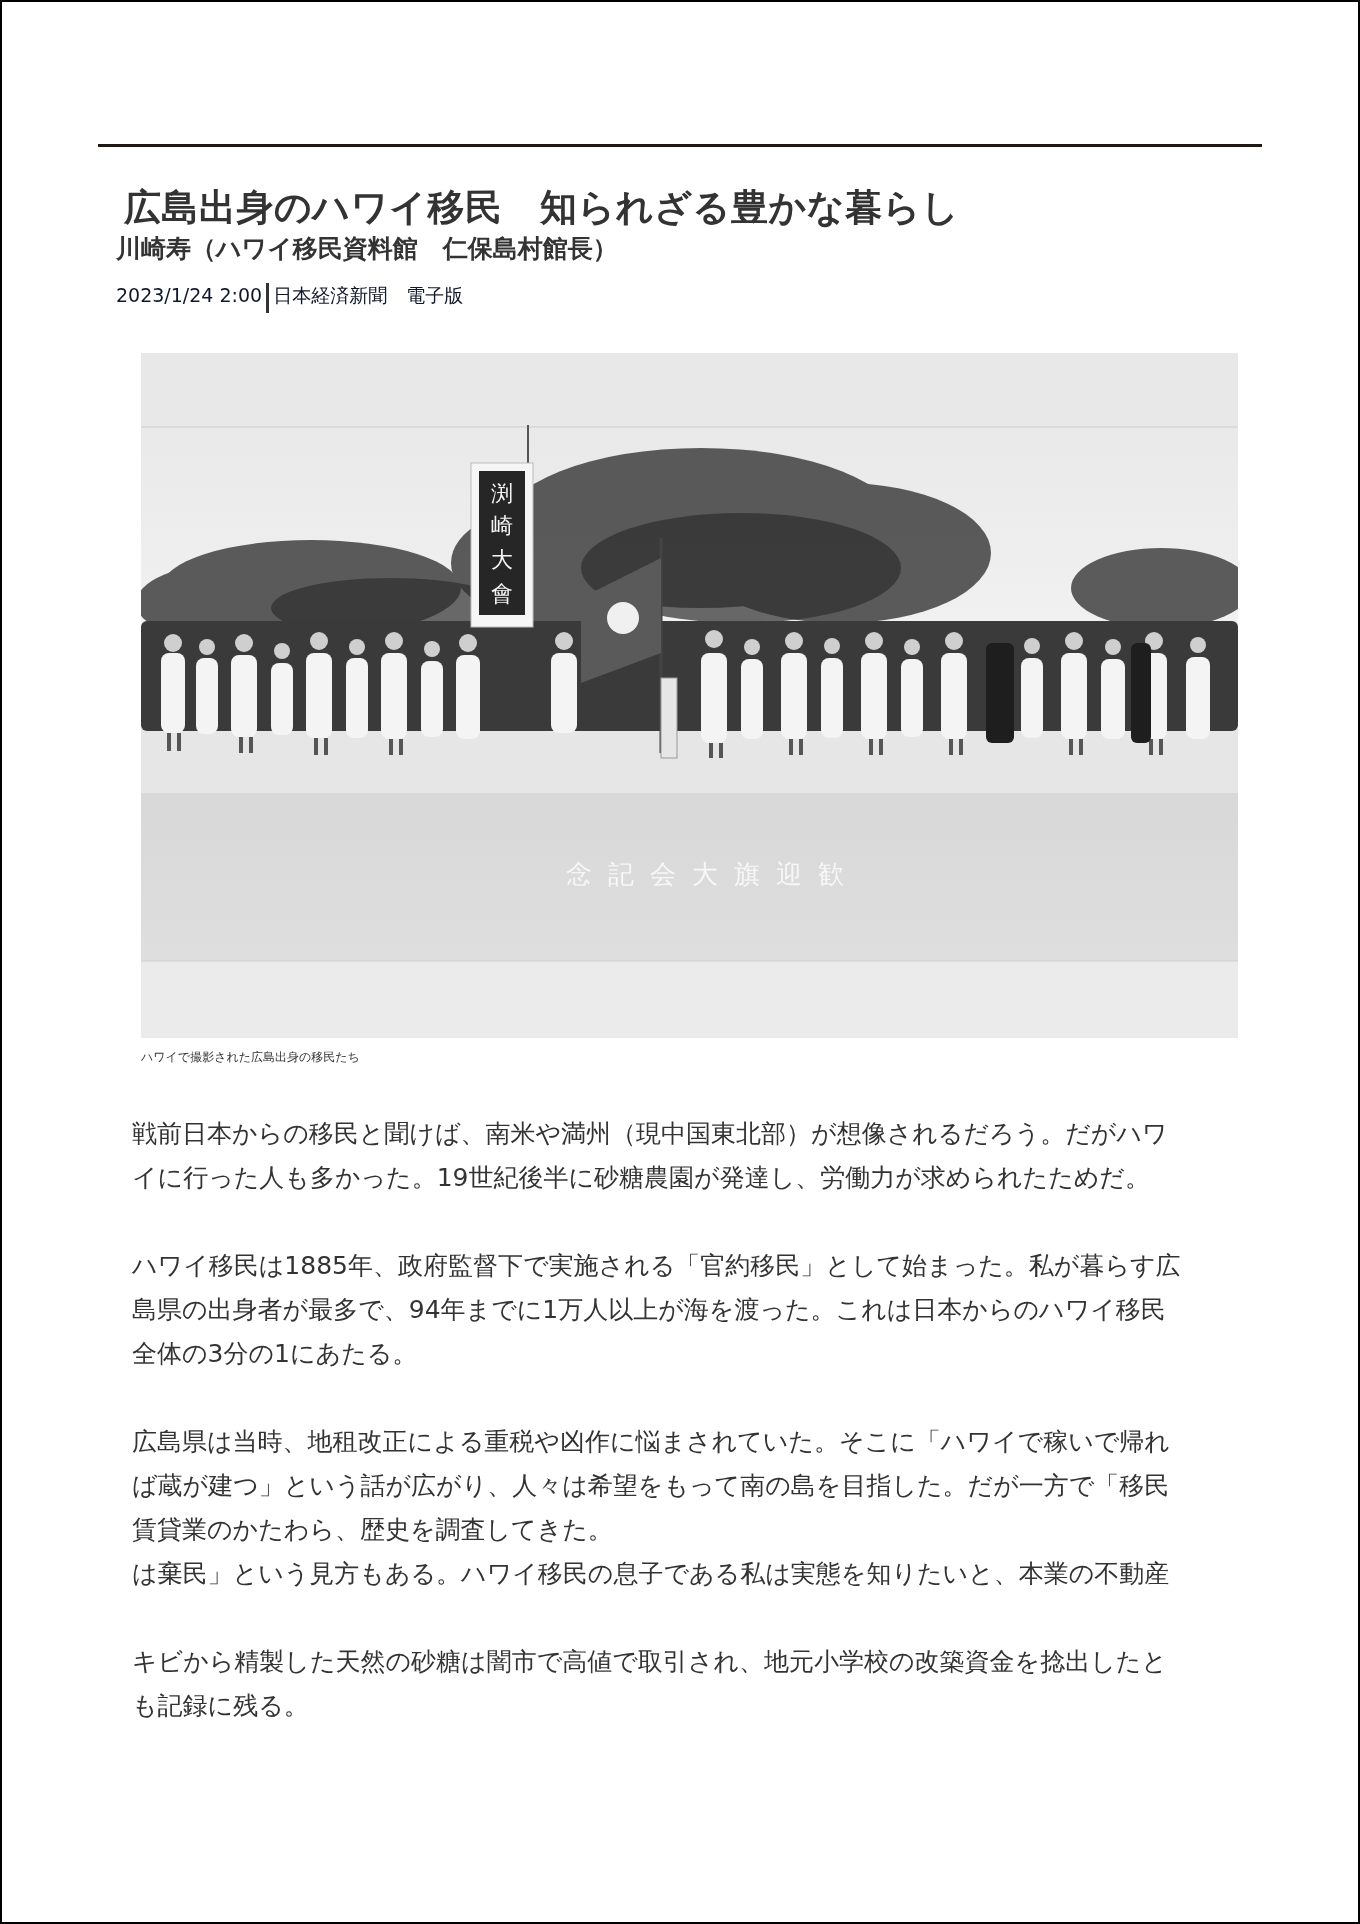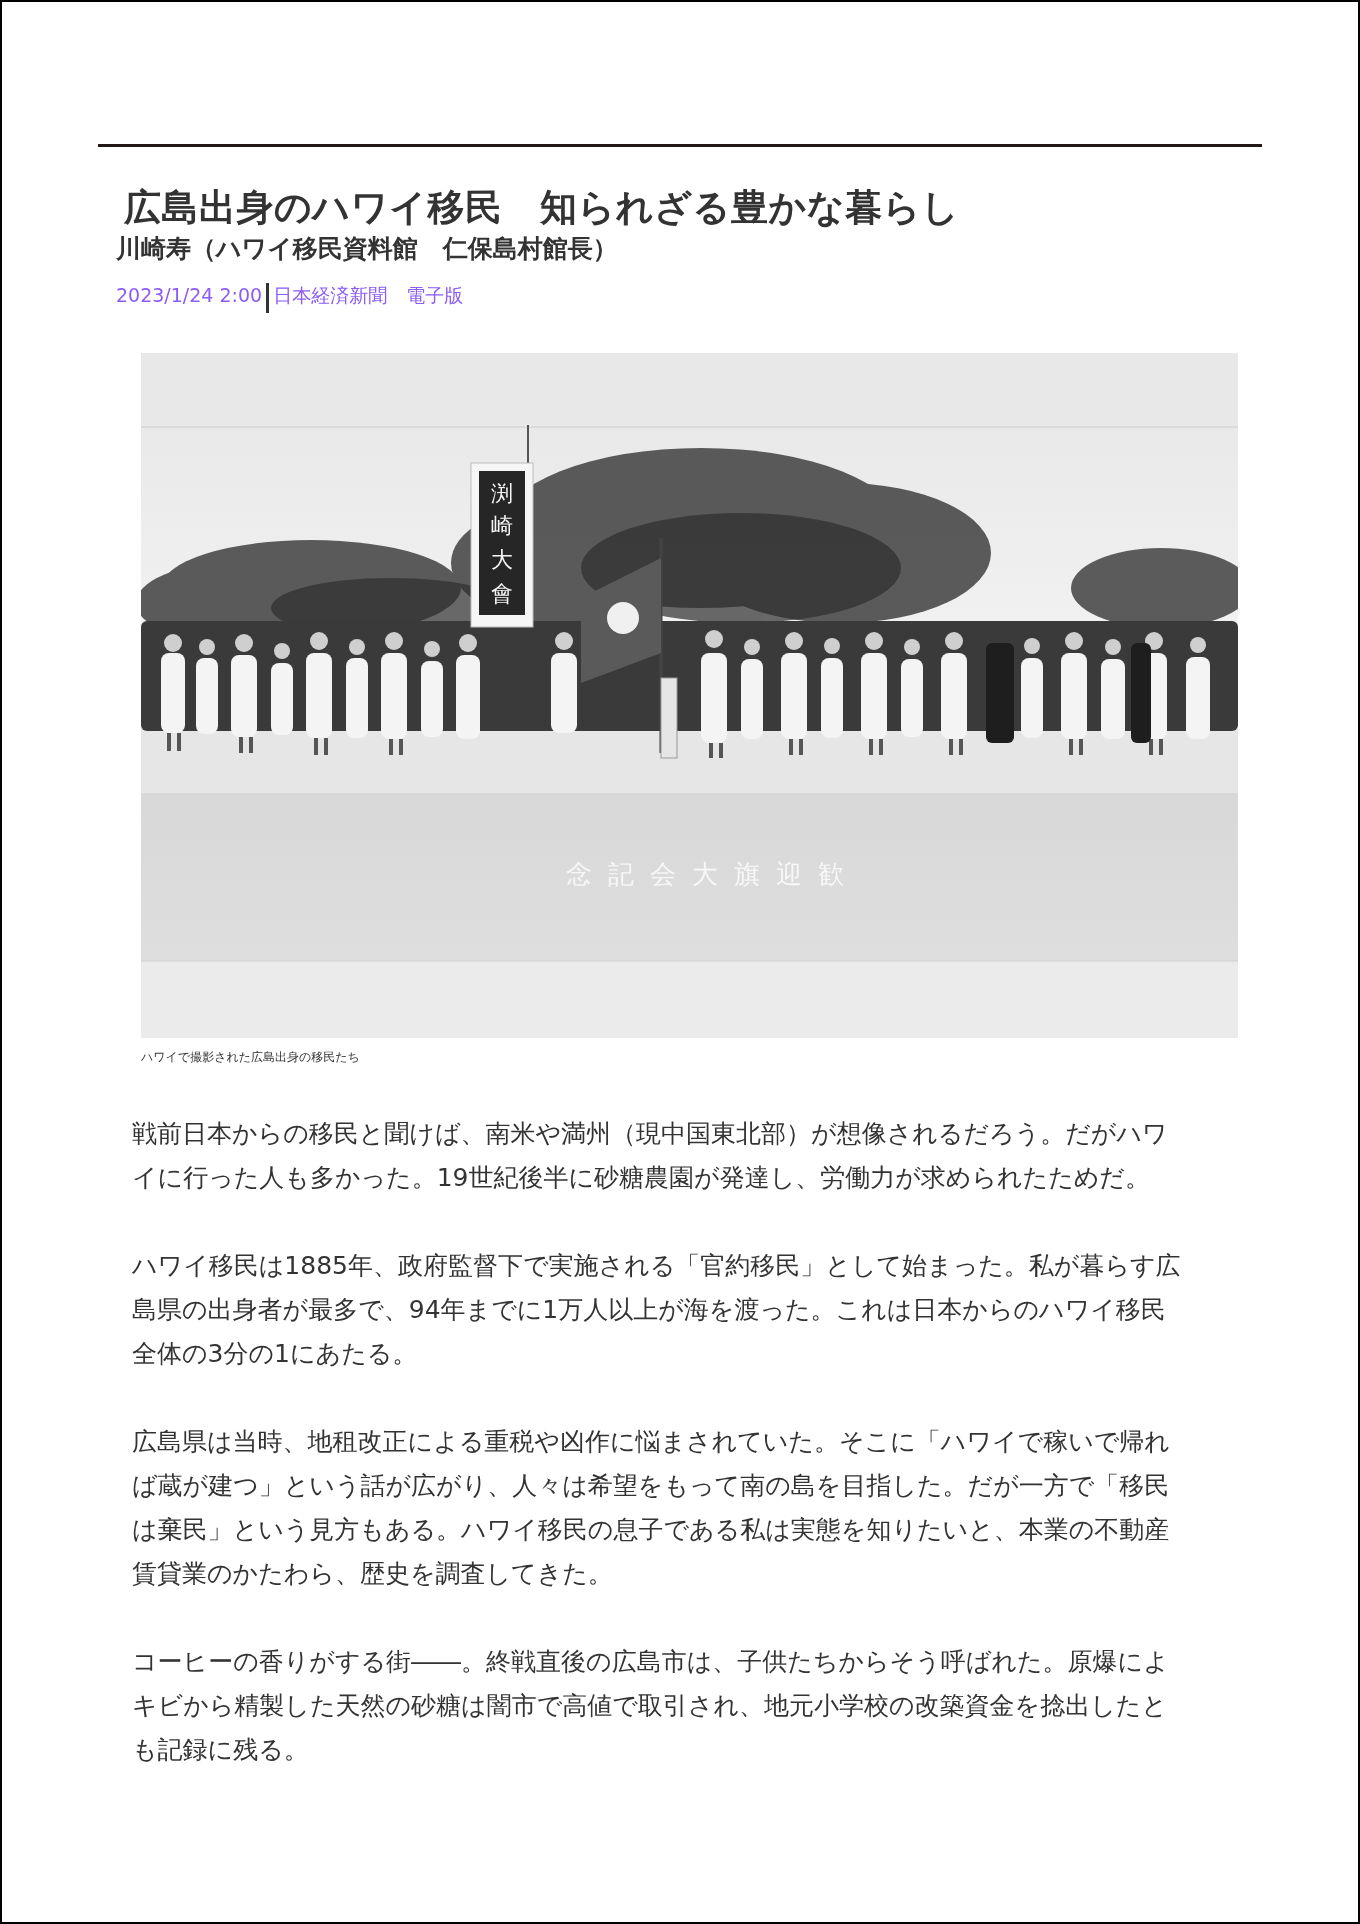--- a/index.html
+++ b/index.html
@@ -20,21 +20,21 @@
     position: absolute; left: 116px; top: 176px; margin: 8px;
     font-size: 37px; font-weight: bold; color: #333333; letter-spacing: 0.5px;
     white-space: nowrap; line-height: 48px;
   }
   .byline {
     position: absolute; left: 116px; top: 232px; margin: 0;
     font-size: 25px; font-weight: bold; color: #333333; white-space: nowrap;
     line-height: 34px;
   }
   .meta {
-    position: absolute; left: 116px; top: 280px; font-size: 19px; color: #8b5cf6;
+    position: absolute; left: 116px; top: 280px; font-size: 19px; color: #0f172a;
     white-space: nowrap; line-height: 30px; display: flex; align-items: flex-end;
   }
   .meta .sep {
     display: inline-block; width: 3px; height: 30px; background: #333333;
     margin: 0 4px 0 4px; position: relative; top: 3px;
   }
   figure.photo-figure { margin: 0; }
   .photo {
     position: absolute; left: 141px; top: 353px; width: 1097px; height: 685px;
     background: #e6e6e6; overflow: hidden;
@@ -213,22 +213,21 @@
       <span class="line">イに行った人も多かった。19世紀後半に砂糖農園が発達し、労働力が求められたためだ。</span>
     </p>
     <p class="para">
       <span class="line">ハワイ移民は1885年、政府監督下で実施される「官約移民」として始まった。私が暮らす広</span>
       <span class="line">島県の出身者が最多で、94年までに1万人以上が海を渡った。これは日本からのハワイ移民</span>
       <span class="line">全体の3分の1にあたる。</span>
     </p>
     <p class="para">
       <span class="line">広島県は当時、地租改正による重税や凶作に悩まされていた。そこに「ハワイで稼いで帰れ</span>
       <span class="line">ば蔵が建つ」という話が広がり、人々は希望をもって南の島を目指した。だが一方で「移民</span>
+      <span class="line">賃貸業のかたわら、歴史を調査してきた。</span>
       <span class="line">は棄民」という見方もある。ハワイ移民の息子である私は実態を知りたいと、本業の不動産</span>
-      <span class="line">賃貸業のかたわら、歴史を調査してきた。</span>
-    </p>
-    <p class="para">
-      <span class="line">コーヒーの香りがする街――。終戦直後の広島市は、子供たちからそう呼ばれた。原爆によ</span>
+    </p>
+    <p class="para">
       <span class="line">キビから精製した天然の砂糖は闇市で高値で取引され、地元小学校の改築資金を捻出したと</span>
       <span class="line">も記録に残る。</span>
     </p>
   </div>
 </article>
 
 </body></html>

